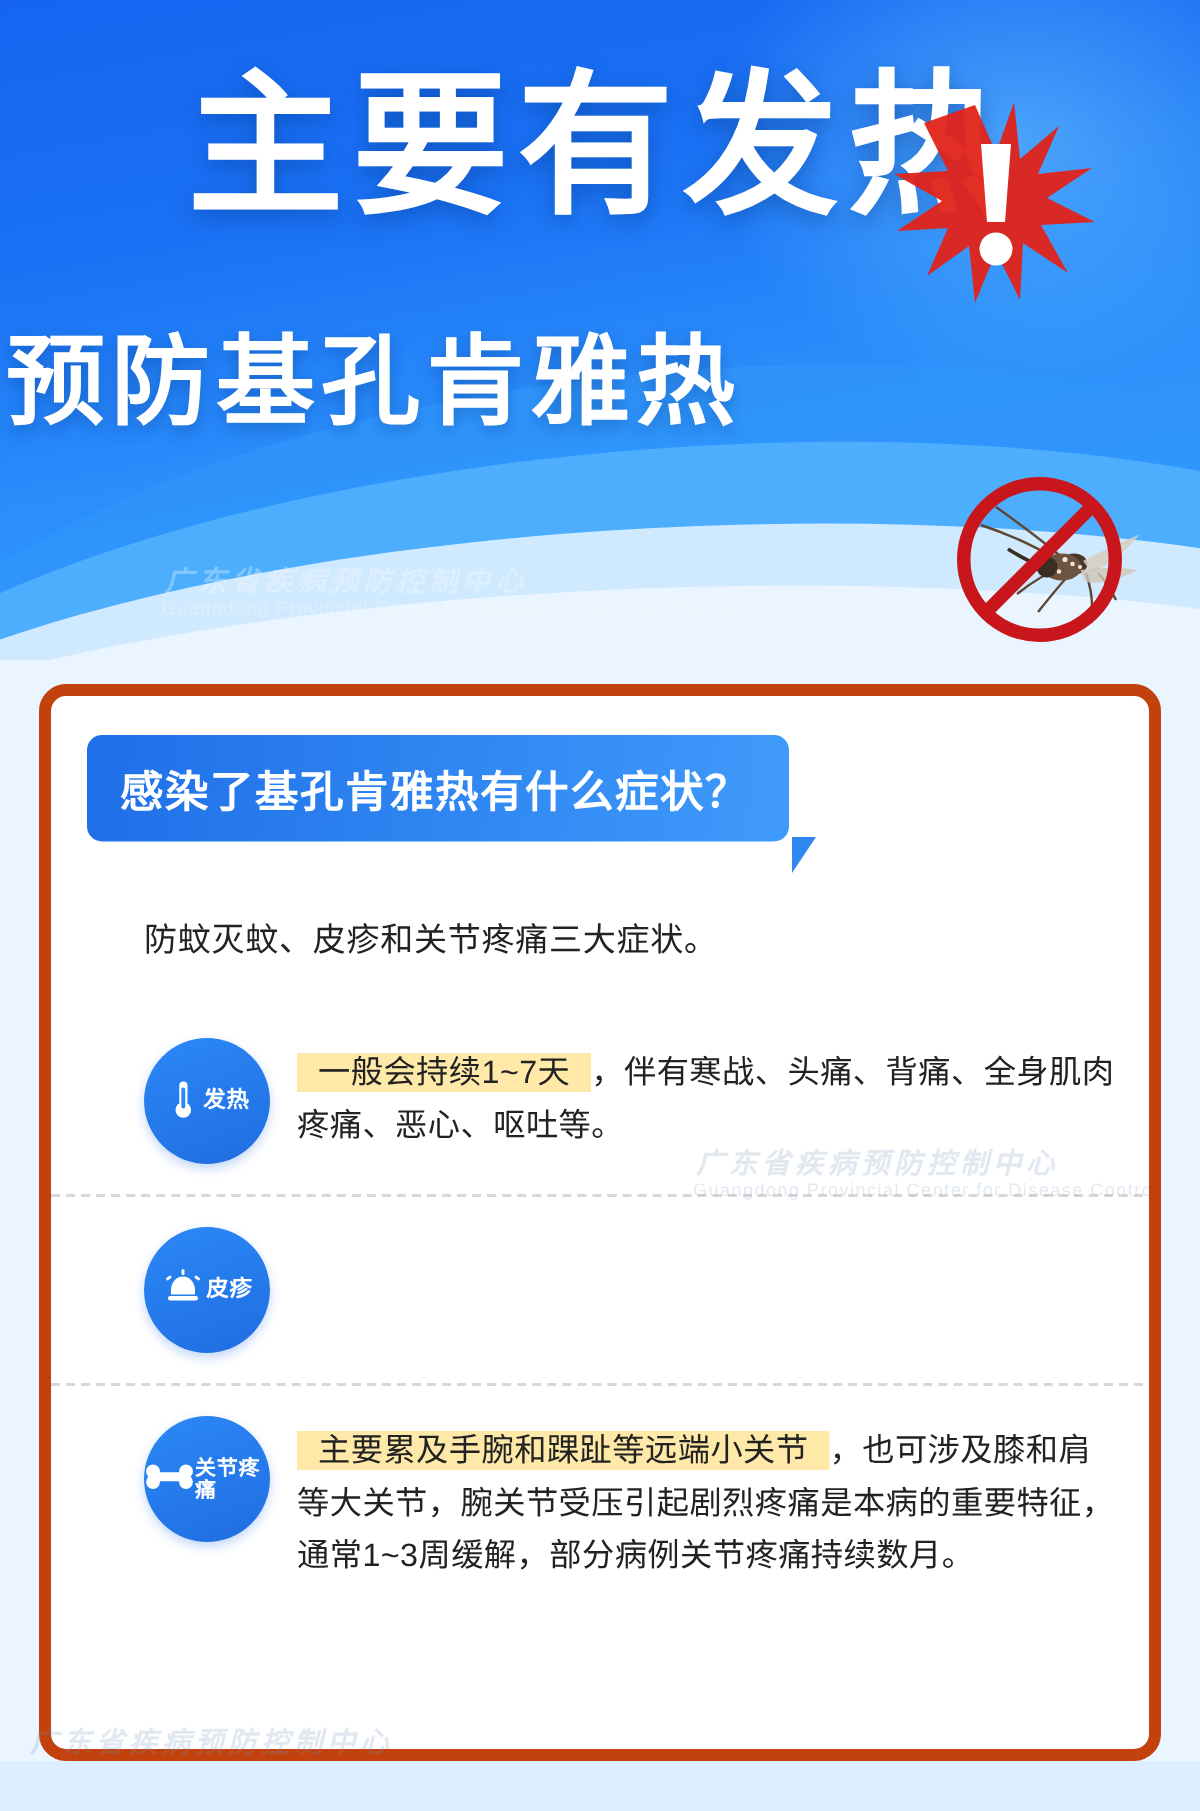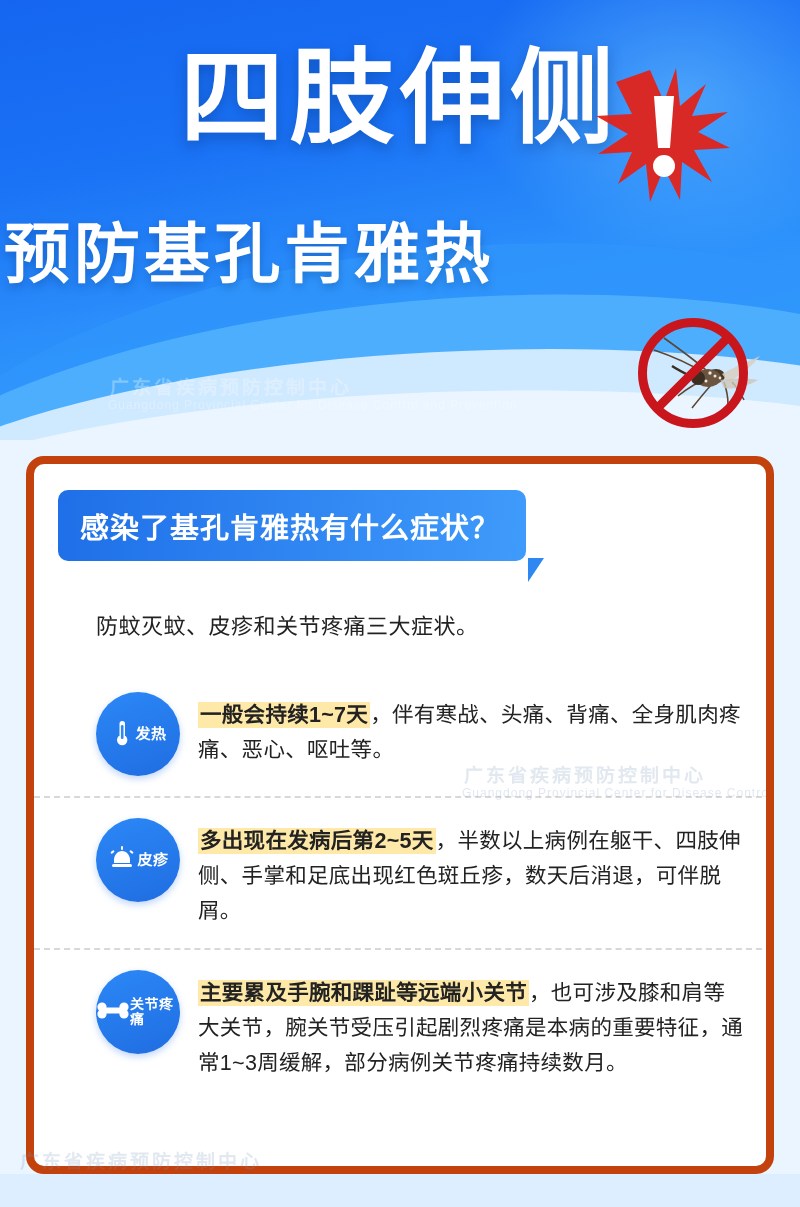--- a/index.html
+++ b/index.html
@@ -150,21 +150,21 @@
   
   .wm {
     position: absolute;
     color: rgba(255,255,255,.30);
     font-size: 12px;
     letter-spacing: 1px;
     white-space: nowrap;
     pointer-events: none;
   }
   .wm.dark { color: rgba(120,150,185,.22); }
-  .wm .big { font-size: 19px; font-weight: bold; letter-spacing: 3px; }
+  .wm .big { font-size: 19px; font-weight: bold; letter-spacing: 3px; font-style: italic; }
 
   
   .card {
     position: absolute;
     left: 26px;
     top: 456px;
     width: 748px;
     height: 718px;
     background: #ffffff;
     border: 8px solid #c2410c;
@@ -241,22 +241,22 @@
 
   .rtext {
     font-size: 21.5px;
     line-height: 1.62;
     color: #222;
     padding-top: 6px;
     letter-spacing: .3px;
   }
   .hl {
     background: #ffe9a8;
-    font-weight: bold;
-    padding: 1px 2px;
+    font-weight: normal;
+    padding: 1px 14px;
   }
 
   
   .bottom-strip {
     position: absolute;
     left: 0;
     top: 1174px;
     width: 800px;
     height: 33px;
     background: #dceeff;
@@ -265,21 +265,21 @@
 </head>
 <body>
 
 <div class="hero">
   <div class="hero-glow"></div>
   <div class="hero-wave-a"></div>
   <div class="hero-wave-b"></div>
   <div class="hero-wave-c"></div>
   <div class="hero-wave-d"></div>
 
-  <div class="title-main">四肢伸侧</div>
+  <div class="title-main">主要有发热</div>
 
   <div class="burst">
     <svg width="150" height="150" viewBox="0 0 150 150">
       <g fill="#e2231a">
         <path d="M62 8 L76 40 L88 6 L92 44 L118 22 L104 54 L140 50 L110 70 L142 86 L106 88 L124 120 L94 100 L92 138 L76 106 L62 140 L58 102 L30 122 L44 90 L10 92 L40 72 L8 54 L44 52 L28 20 Z" opacity="0.95"></path>
       </g>
       <g fill="#ffffff">
         <path d="M66 34 L86 34 L82 86 L70 86 Z"></path>
         <circle cx="76" cy="104" r="11"></circle>
       </g>
@@ -359,23 +359,20 @@
           <svg width="30" height="28" viewBox="0 0 30 28">
             <path d="M15 6 C19.5 6 23 10 23 15 L23 18 L7 18 L7 15 C7 10 10.5 6 15 6 Z" fill="#ffffff"></path>
             <rect x="5" y="19" width="20" height="3" rx="1.5" fill="#ffffff"></rect>
             <rect x="14" y="1" width="2" height="4" rx="1" fill="#ffffff"></rect>
             <rect x="3.5" y="6" width="4" height="2" rx="1" fill="#ffffff" transform="rotate(-35 5.5 7)"></rect>
             <rect x="22.5" y="6" width="4" height="2" rx="1" fill="#ffffff" transform="rotate(35 24.5 7)"></rect>
           </svg>
         </span>
         <span class="blabel">皮疹</span>
       </div>
-      <div class="rtext">
-        <span class="hl">多出现在发病后第2~5天</span><span>，半数以上病例在躯干、四肢伸侧、手掌和足底出现红色斑丘疹，数天后消退，可伴脱屑。</span>
-      </div>
     </div>
 
     <div class="row">
       <div class="bullet small">
         <span>
           <svg width="34" height="22" viewBox="0 0 34 22">
             <g fill="#ffffff">
               <circle cx="6" cy="7" r="4.6"></circle>
                 <circle cx="6" cy="14" r="4.6"></circle>
               <circle cx="28" cy="7" r="4.6"></circle>

